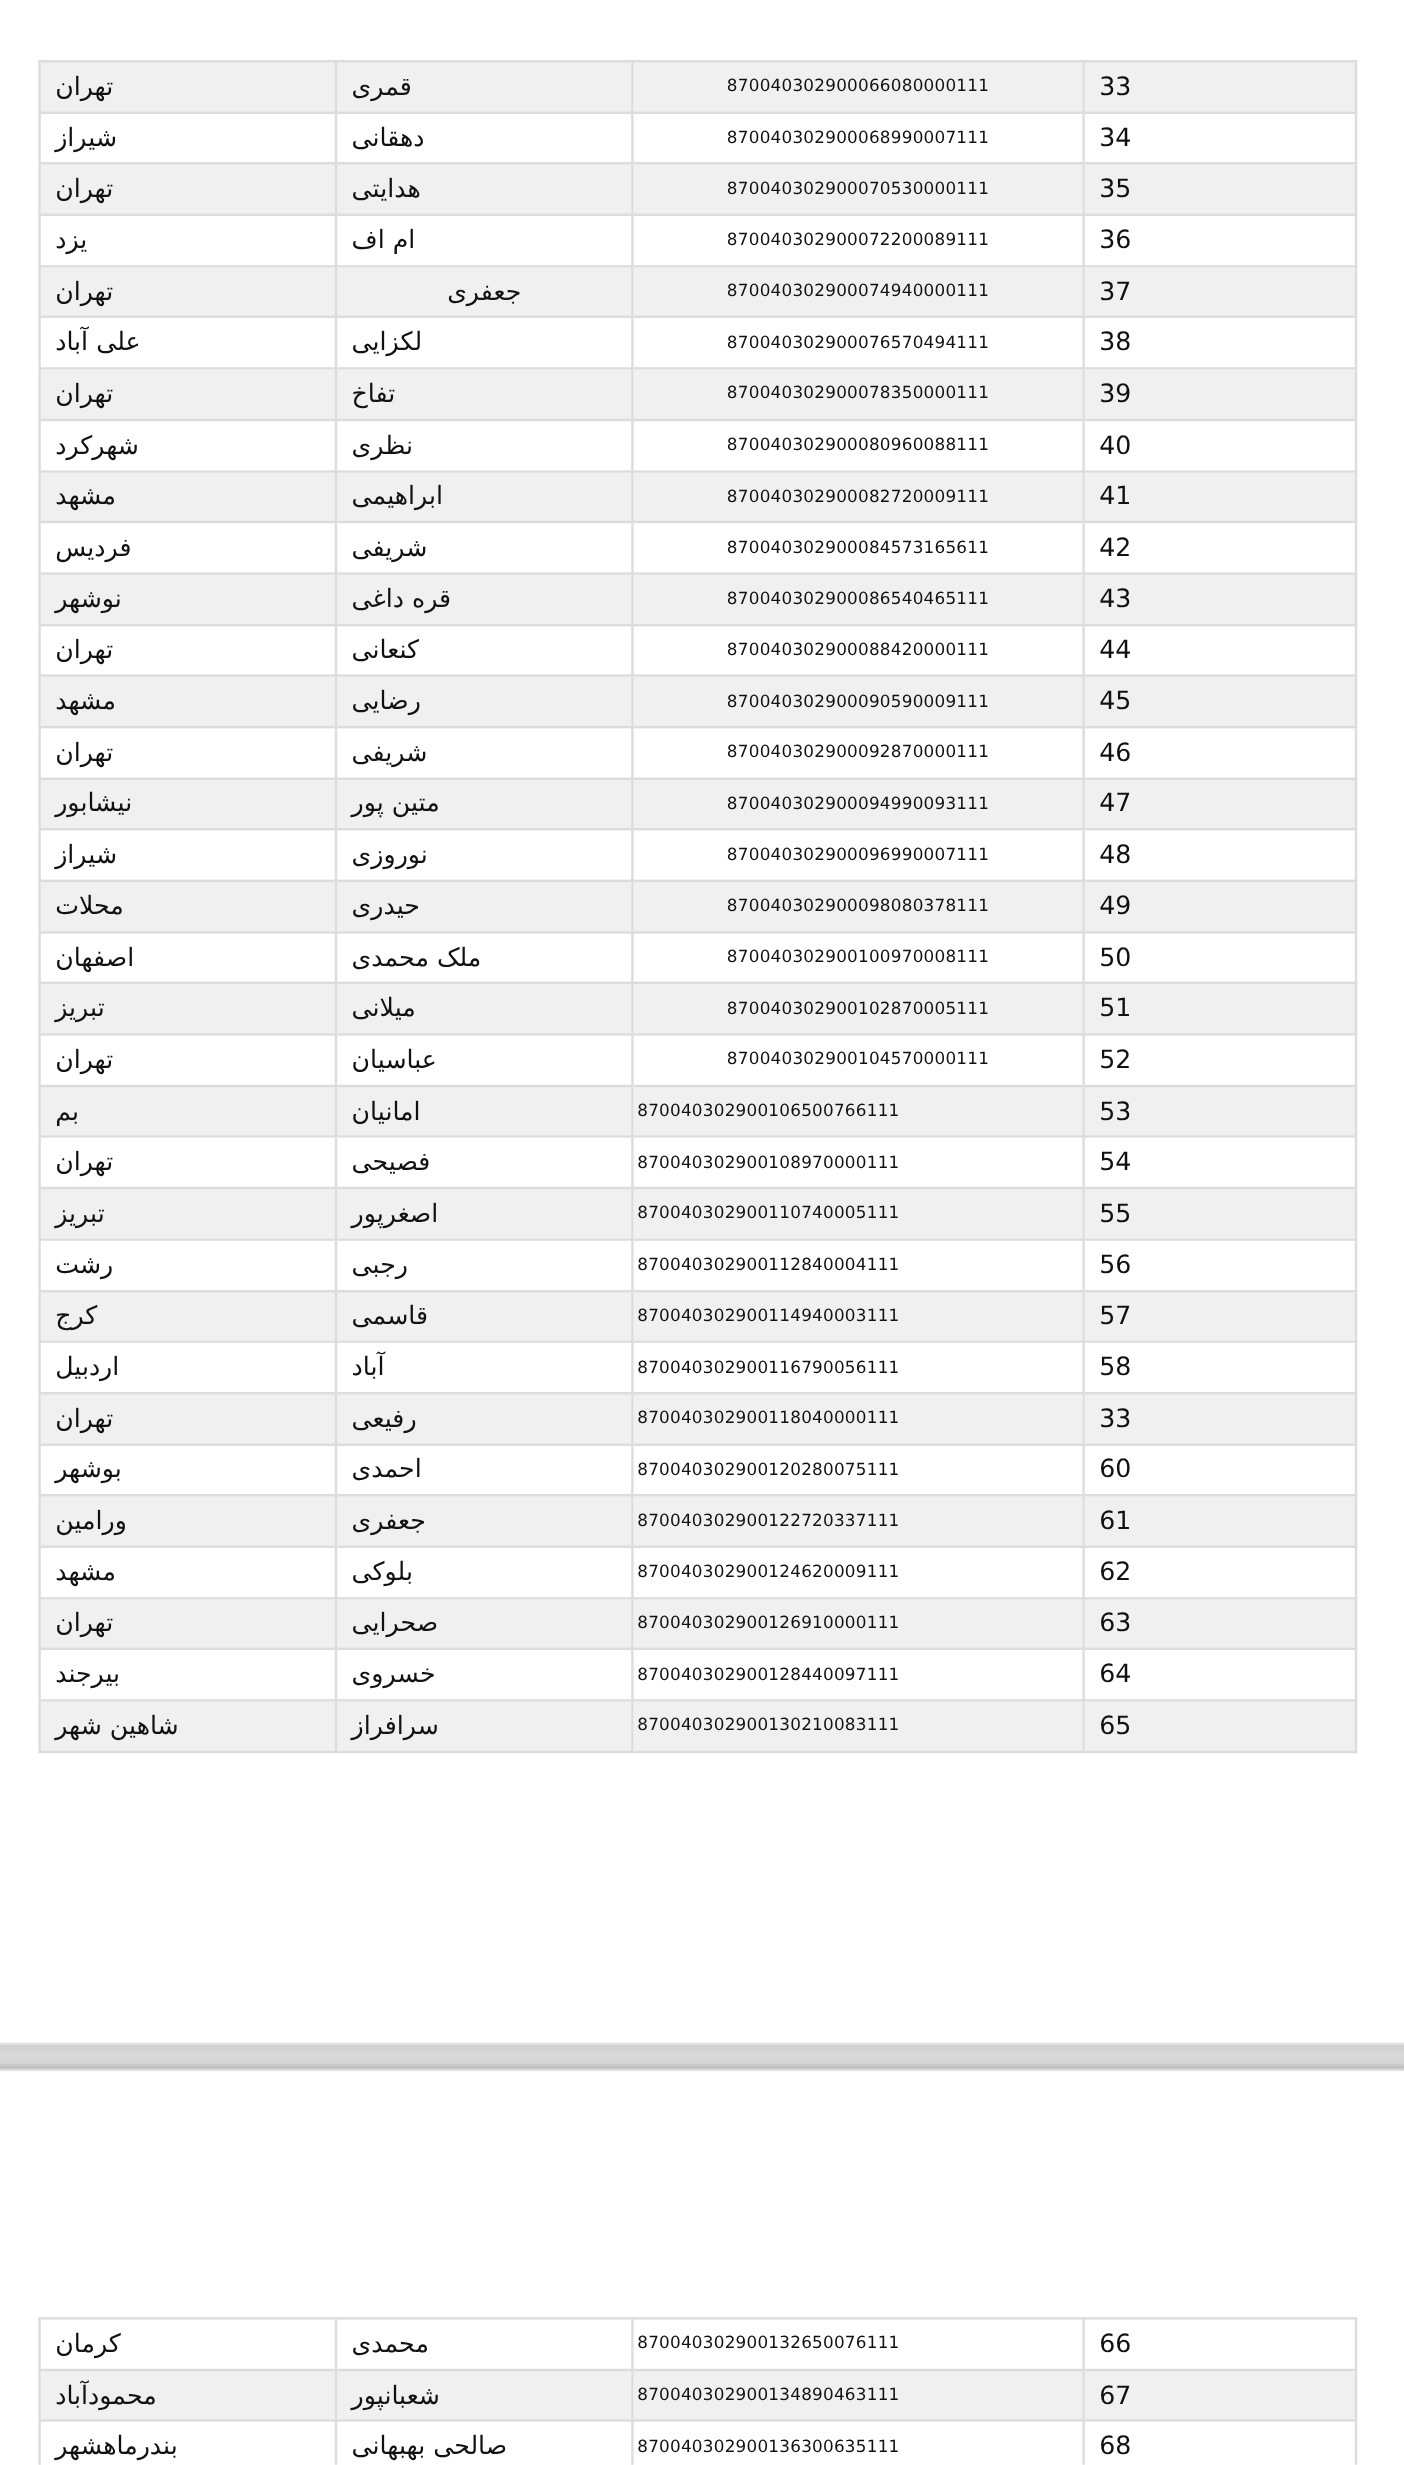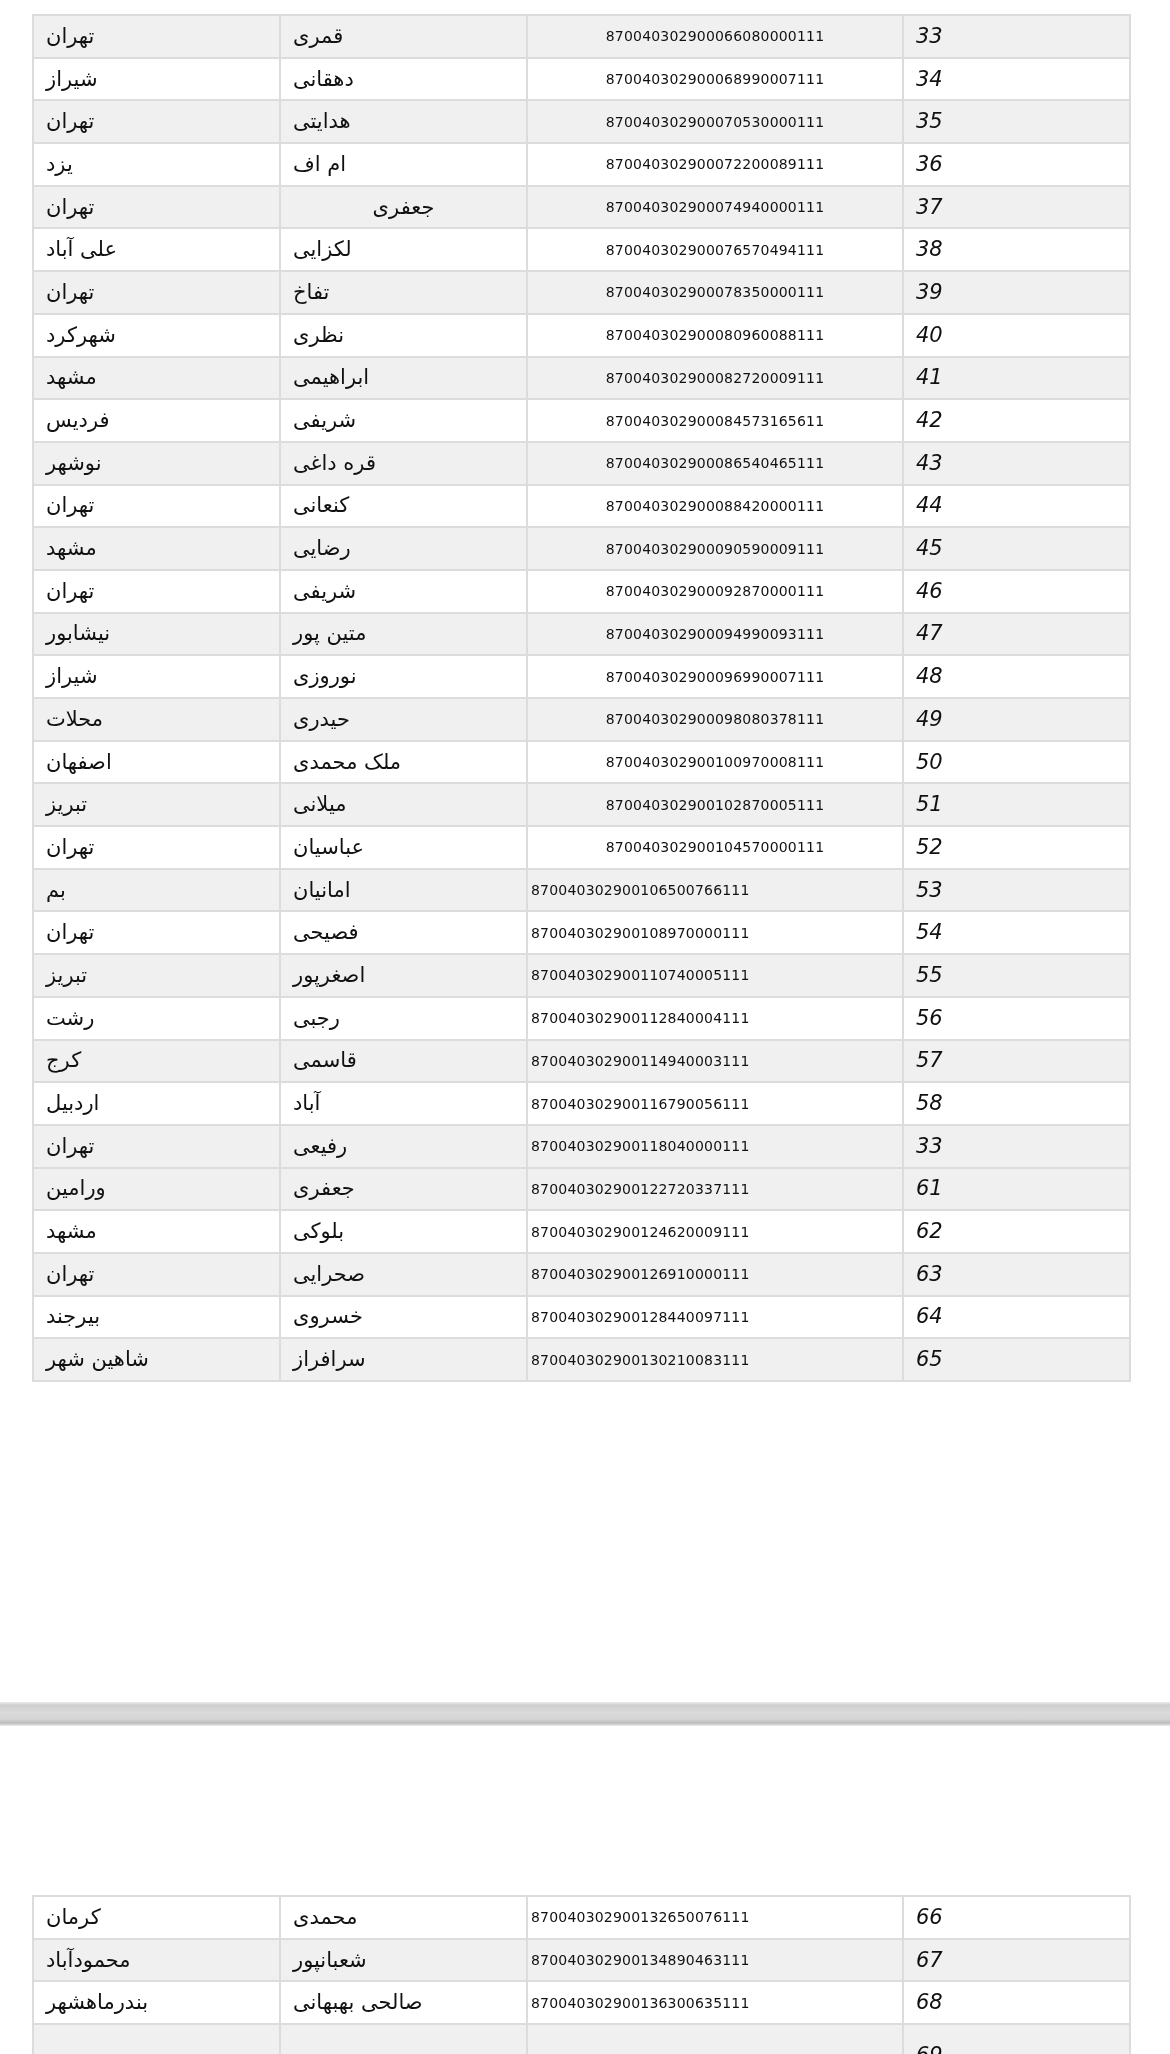--- a/index.html
+++ b/index.html
@@ -14,20 +14,21 @@
     overflow: hidden;
     font-family: "DejaVu Sans", sans-serif;
     color: #111111;
   }
   .page-table {
     position: absolute;
     left: 32px;
     width: 1097px;
     border-collapse: collapse;
     table-layout: fixed;
+    margin-top: 36px;
   }
   .page-table.t1 { top: 14px; }
   .page-table.t2 { top: 1895px; }
   .page-table col.c-city { width: 247px; }
   .page-table col.c-name { width: 247px; }
   .page-table col.c-code { width: 376px; }
   .page-table col.c-idx  { width: 227px; }
   .page-table td {
     border: 2px solid #dcdcdc;
     height: 40.7px;
@@ -50,21 +51,20 @@
   td.code {
     font-family: "DejaVu Sans", sans-serif;
     font-size: 14px;
     text-align: center;
     letter-spacing: 0.2px;
   }
   td.code.shift { text-align: left; padding-left: 3px; }
   td.idx {
     text-align: left;
     padding-left: 12px;
-    font-style: italic;
   }
   .separator {
     position: absolute;
     left: 0;
     top: 1702px;
     width: 1170px;
     height: 24px;
     background: linear-gradient(to bottom, #ededed 0px, #cfcfcf 3px, #dadada 10px, #d5d5d5 17px, #bdbdbd 21px, #ededed 24px);
   }
   .row69 td { height: 40.7px; vertical-align: bottom; }
@@ -236,20 +236,26 @@
       <td class="name">آباد</td>
       <td class="code shift">870040302900116790056111</td>
       <td class="idx">58</td>
     </tr>
     <tr class="odd">
       <td class="city">تهران</td>
       <td class="name">رفیعی</td>
       <td class="code shift">870040302900118040000111</td>
       <td class="idx">33</td>
     </tr>
+    <tr class="even">
+      <td class="city">بوشهر</td>
+      <td class="name">احمدی</td>
+      <td class="code shift">870040302900120280075111</td>
+      <td class="idx">60</td>
+    </tr>
     <tr class="odd">
       <td class="city">ورامین</td>
       <td class="name">جعفری</td>
       <td class="code shift">870040302900122720337111</td>
       <td class="idx">61</td>
     </tr>
     <tr class="even">
       <td class="city">مشهد</td>
       <td class="name">بلوکی</td>
       <td class="code shift">870040302900124620009111</td>

